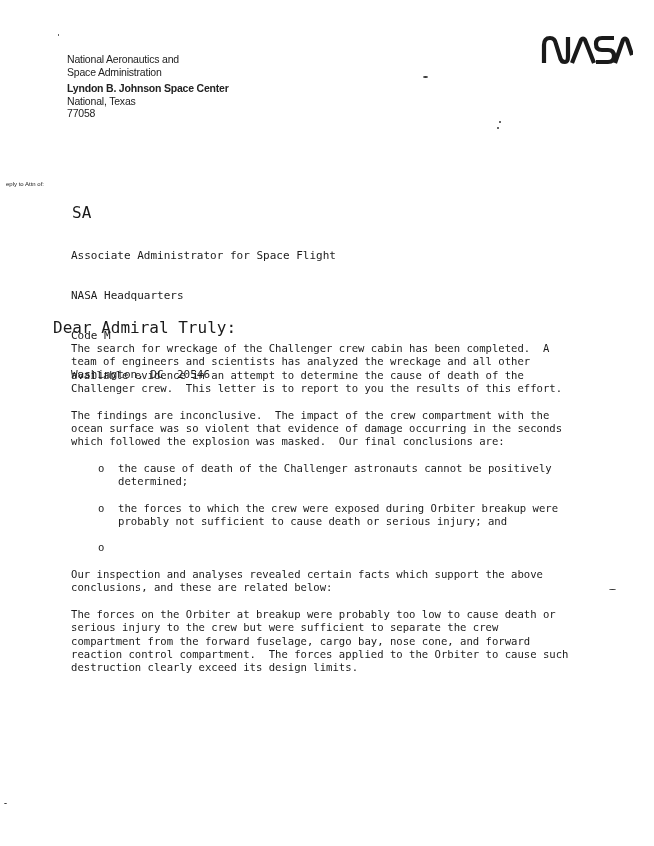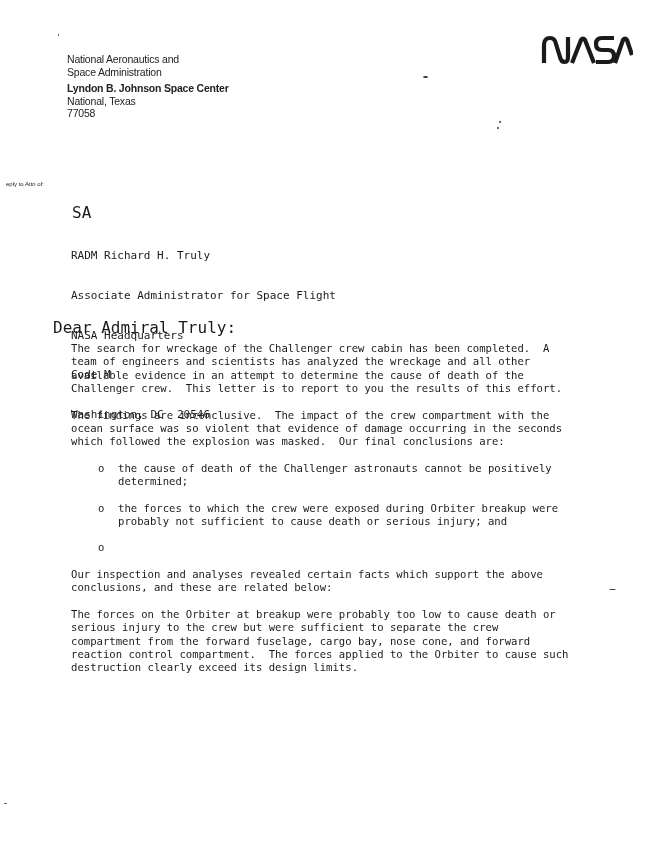--- a/index.html
+++ b/index.html
@@ -42,21 +42,20 @@
     <path d="M31 28 L40 5 Q42 2 44 5 L53 28"></path>
     <path d="M73 3 H61 Q55 3 55 9 Q55 15 61 15 H67 Q73 15 73 21 Q73 27 67 27 H55"></path>
     <path d="M74 28 L82 5 Q84 2 86 5 L91 20"></path>
   </g>
 </svg>
 
 <div class="reply-label">eply to Attn of:</div>
 <div class="routing mono">SA</div>
 
 <div class="addr mono">
-  <div>RADM Richard H. Truly</div>
   <div>Associate Administrator for Space Flight</div>
   <div>NASA Headquarters</div>
   <div>Code M</div>
   <div>Washington, DC  20546</div>
 </div>
 
 <div class="salute mono">Dear Admiral Truly:</div>
 
 <div class="body-text mono">
   <div class="para">The search for wreckage of the Challenger crew cabin has been completed.  A

